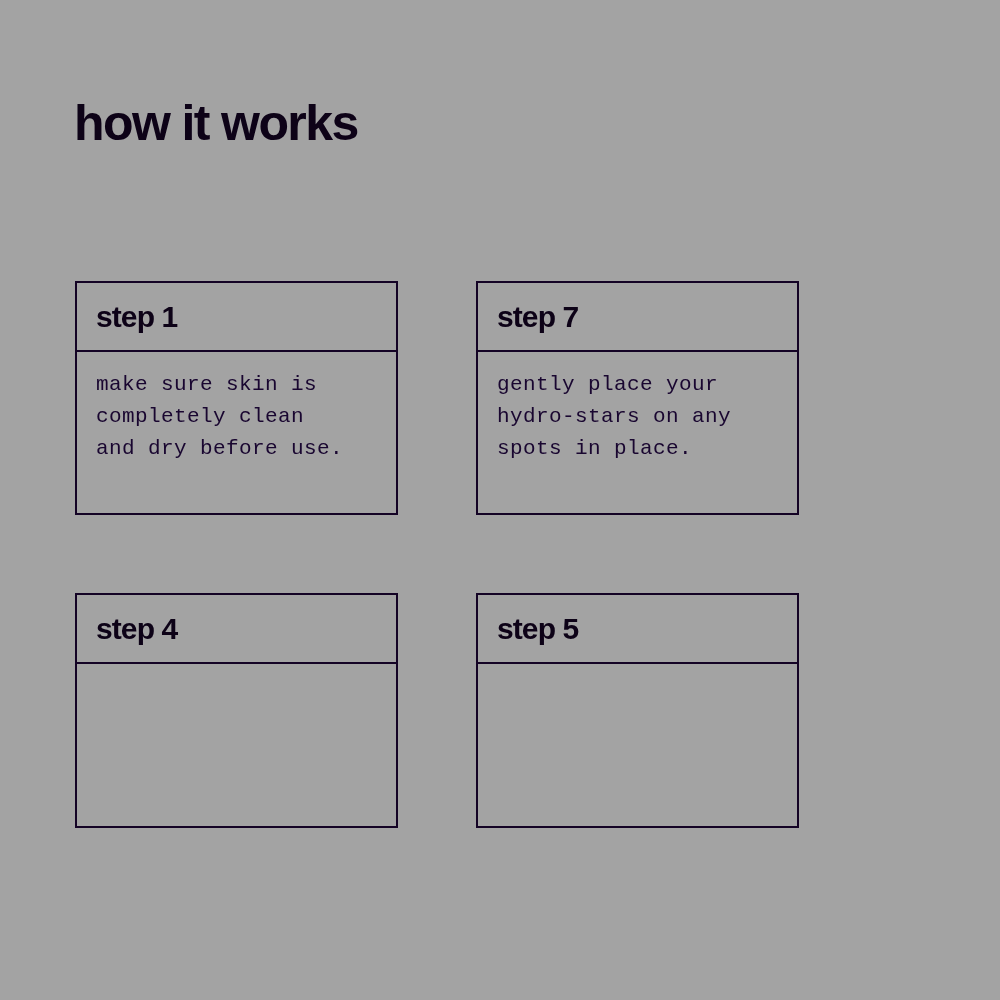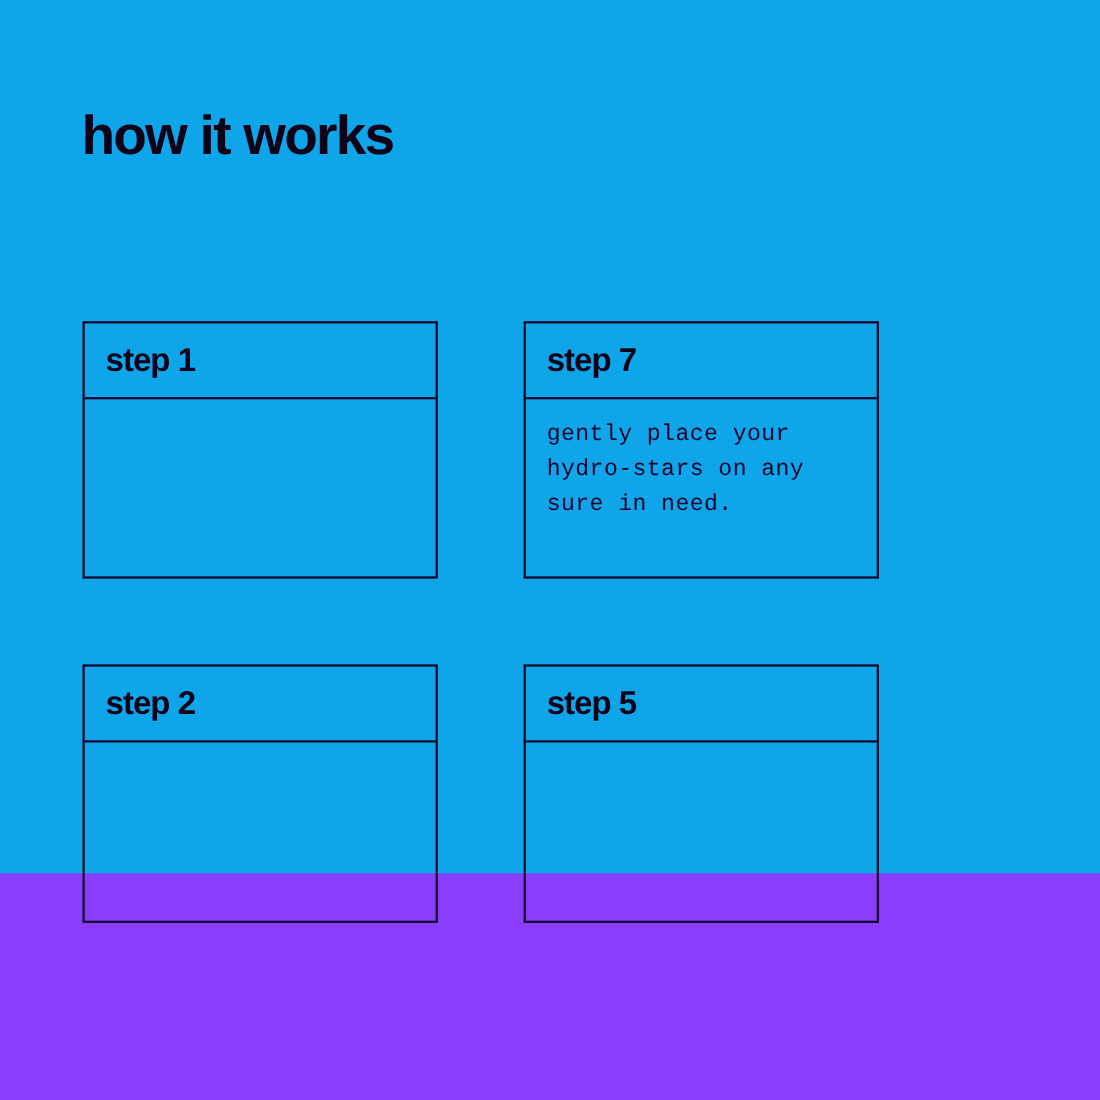--- a/index.html
+++ b/index.html
@@ -10,43 +10,43 @@
   body {
     width: 1000px;
     height: 1000px;
     background: #8b3dfd;
     font-family: "Liberation Sans", sans-serif;
     overflow: hidden;
   }
   .page {
     position: relative;
     width: 1000px;
-    height: 794px;
-    background: #0ea5e9;
+    height: 1000px;
+    background: #a3a3a3;
   }
 
   
   .page-title {
     position: absolute;
     left: 74px;
     top: 96px;
     font-family: "Liberation Sans", sans-serif;
     font-size: 50px;
     font-weight: bold;
     letter-spacing: -1.6px;
     color: #0d0217;
     line-height: 1.1;
     white-space: nowrap;
   }
 
   
   .steps-grid {
     position: absolute;
     left: 75px;
-    top: 292px;
+    top: 281px;
     width: 724px;
     display: grid;
     grid-template-columns: 323px 323px;
     grid-template-rows: 234px 235px;
     column-gap: 78px;
     row-gap: 78px;
   }
 
   .step-card {
     border: 2px solid #140325;
@@ -97,36 +97,41 @@
 <div class="page">
 
   <div class="page-title">how it works</div>
 
   <div class="steps-grid">
 
     <div class="step-card">
       <div class="step-card-header">
         <span class="step-card-title">step 1</span>
       </div>
+      <div class="step-card-body">
+        <p class="step-card-text">make sure skin is
+completely clean
+and dry before use.</p>
+      </div>
     </div>
 
     <div class="step-card">
       <div class="step-card-header">
         <span class="step-card-title">step 7</span>
       </div>
       <div class="step-card-body">
         <p class="step-card-text">gently place your
 hydro-stars on any
-sure in need.</p>
+spots in place.</p>
       </div>
     </div>
 
     <div class="step-card">
       <div class="step-card-header">
-        <span class="step-card-title">step 2</span>
+        <span class="step-card-title">step 4</span>
       </div>
     </div>
 
     <div class="step-card">
       <div class="step-card-header">
         <span class="step-card-title">step 5</span>
       </div>
     </div>
 
   </div>

